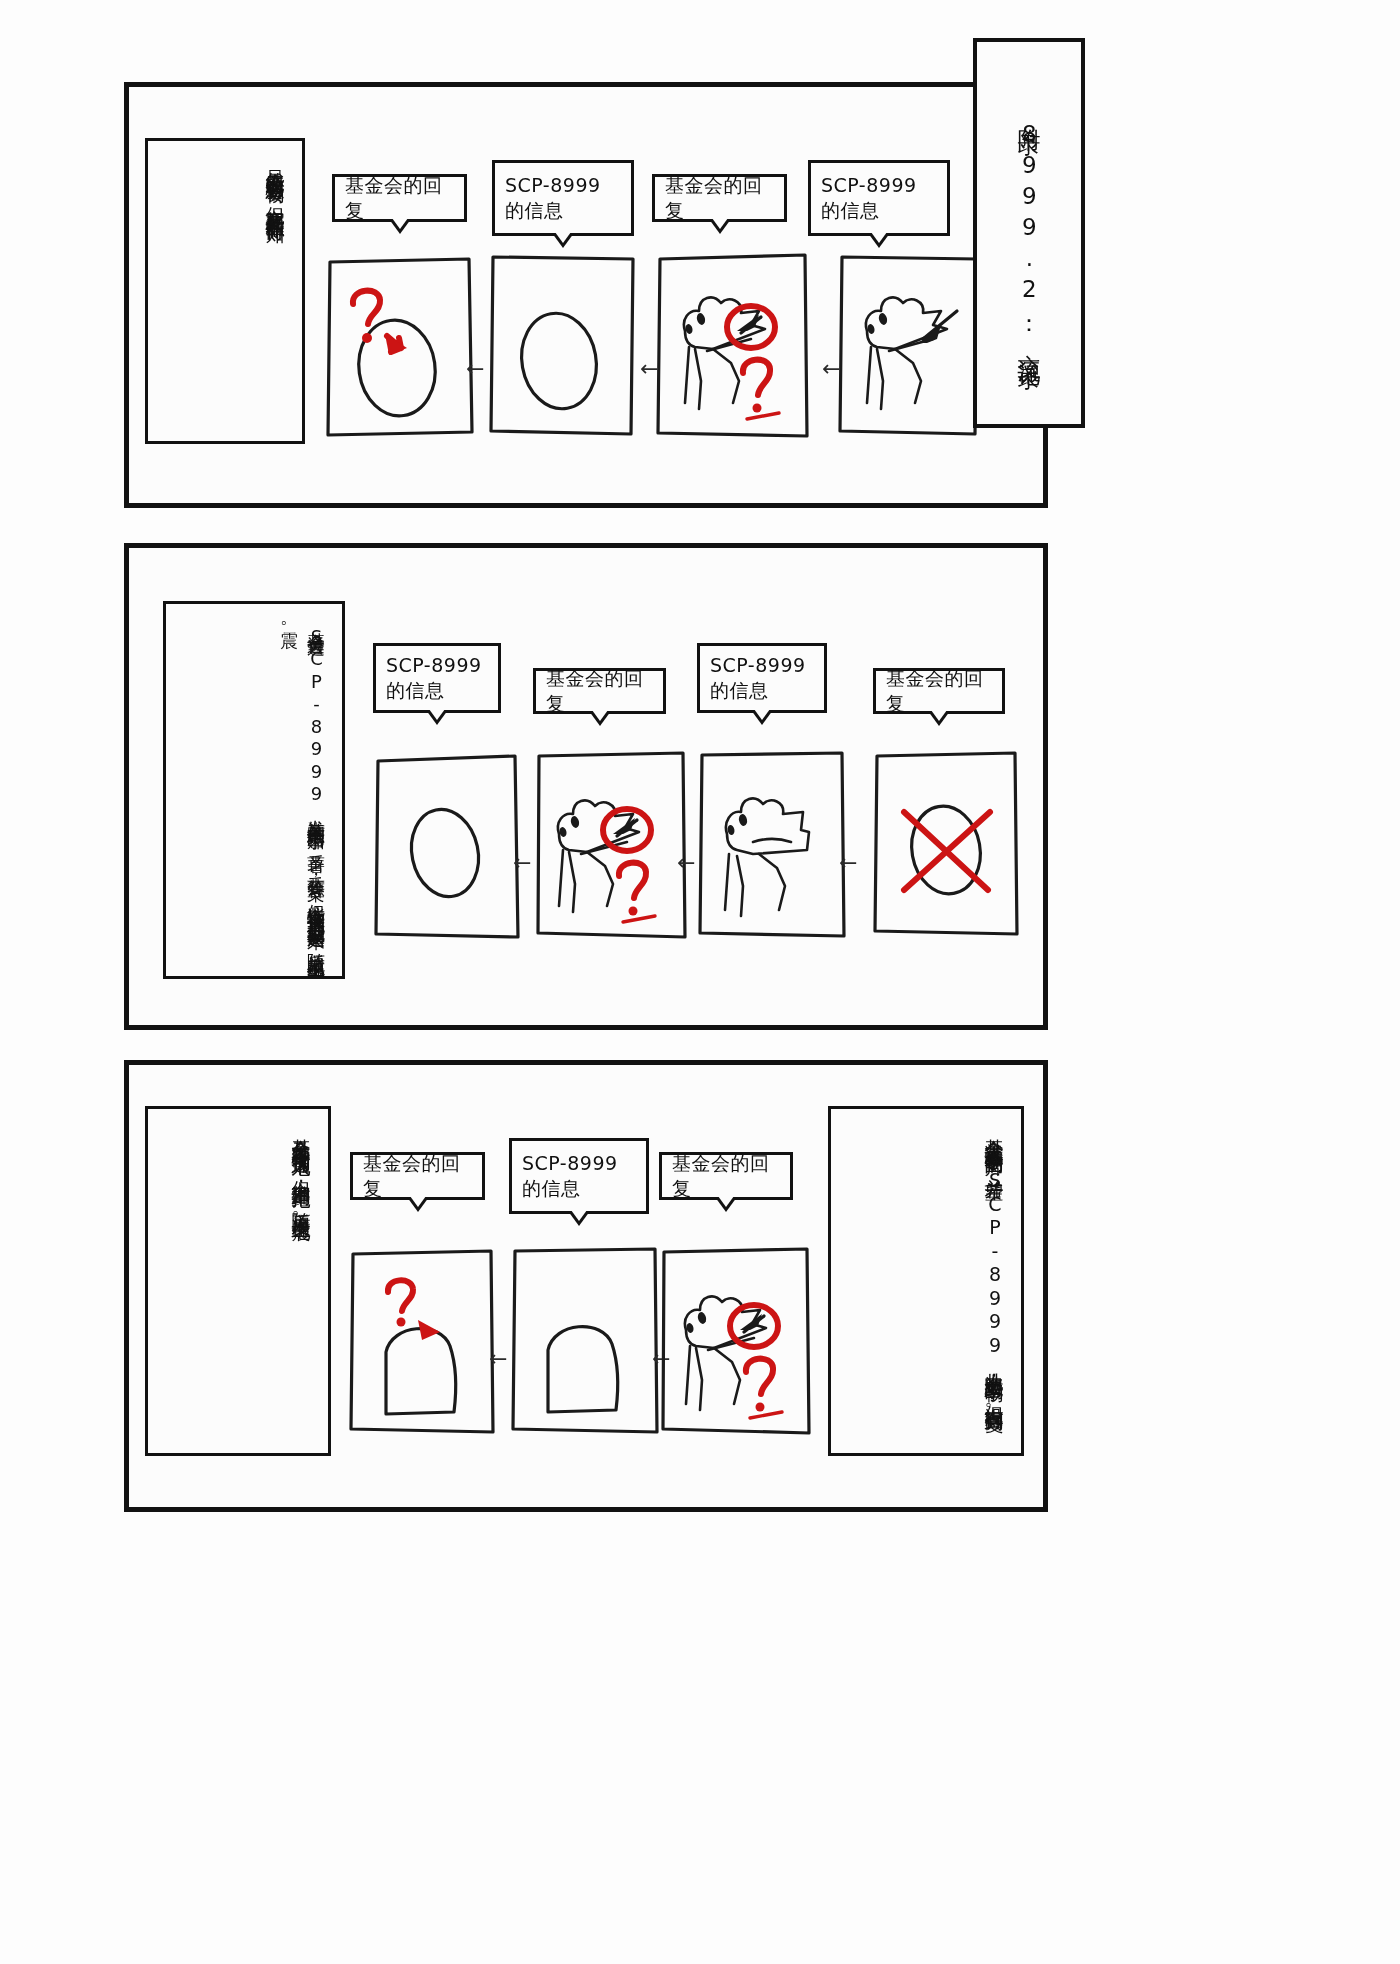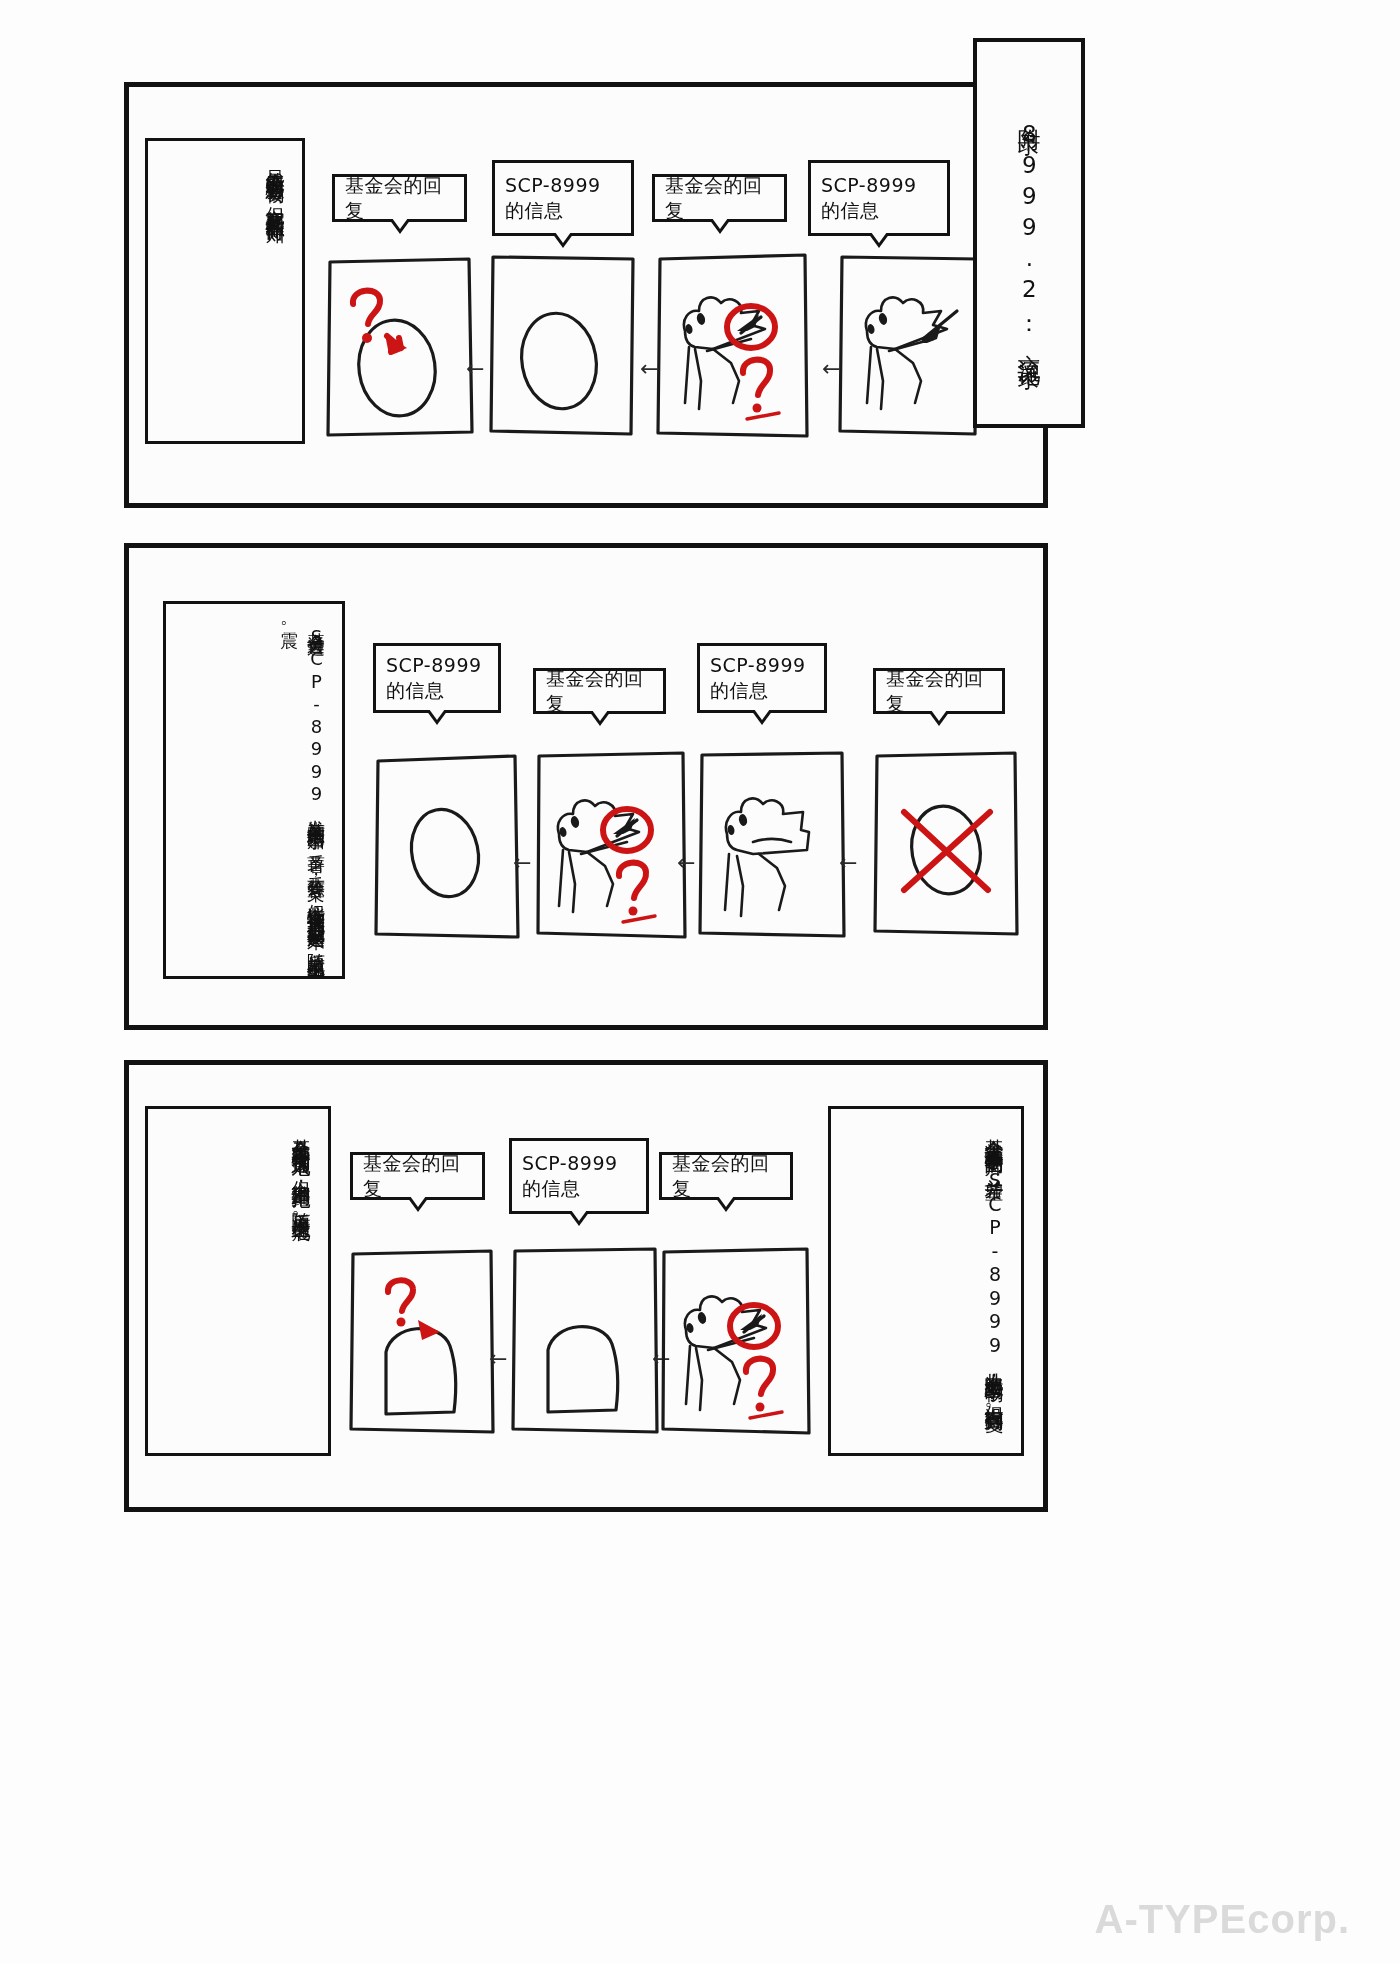--- a/index.html
+++ b/index.html
@@ -283,15 +283,14 @@
       <path class="ink-thin" d="M48 104 L94 92"></path>
       <ellipse class="red" cx="94" cy="80" rx="24" ry="21"></ellipse>
       <path class="blk" d="M80 84 L102 68 L98 80 L90 84 Z"></path>
       <path class="ink" d="M84 86 L104 70" stroke-width="3"></path>
       <path class="red" d="M86 126 C84 110 112 108 113 122 C114 134 102 138 101 148"></path>
       <circle class="redfill" cx="100" cy="161" r="4.5"></circle>
       <path class="red-thin" d="M90 172 L122 166"></path>
     </svg>
   </div>
 
-  <div class="watermark">A-TYPEcorp.</div>
 
 </div>
 
 </body></html>

